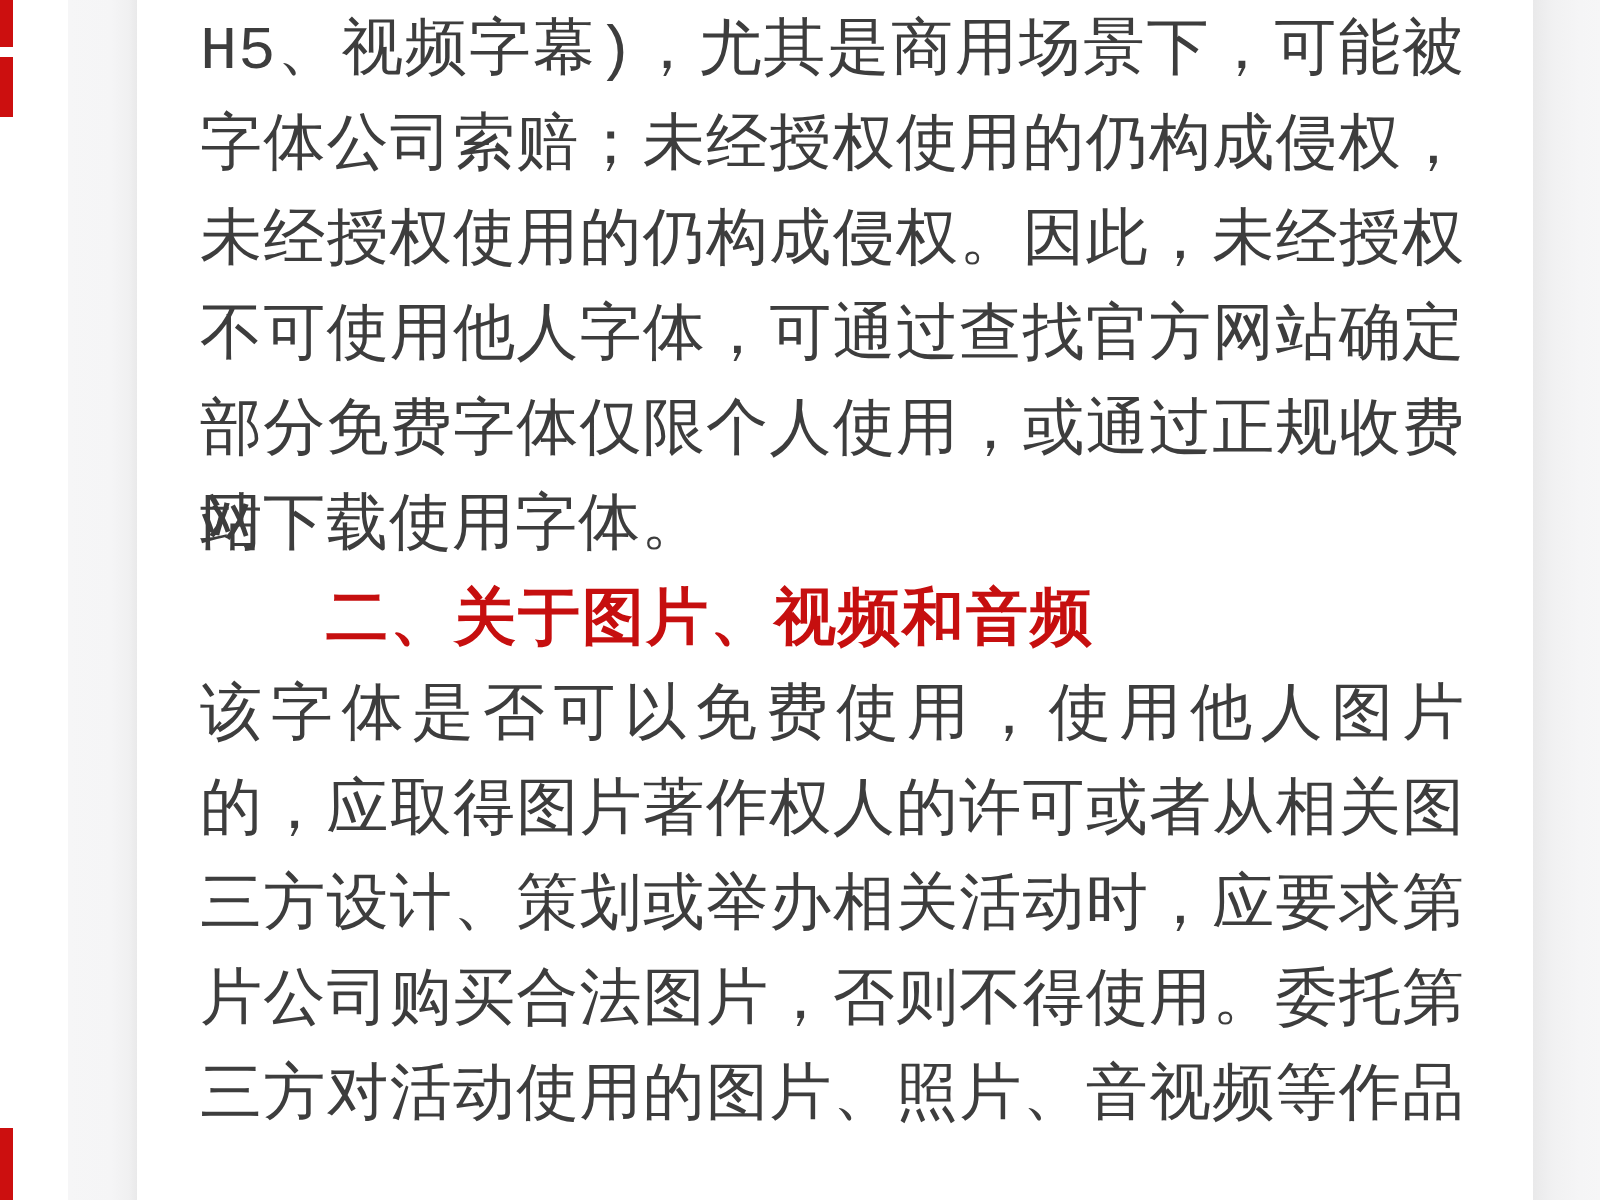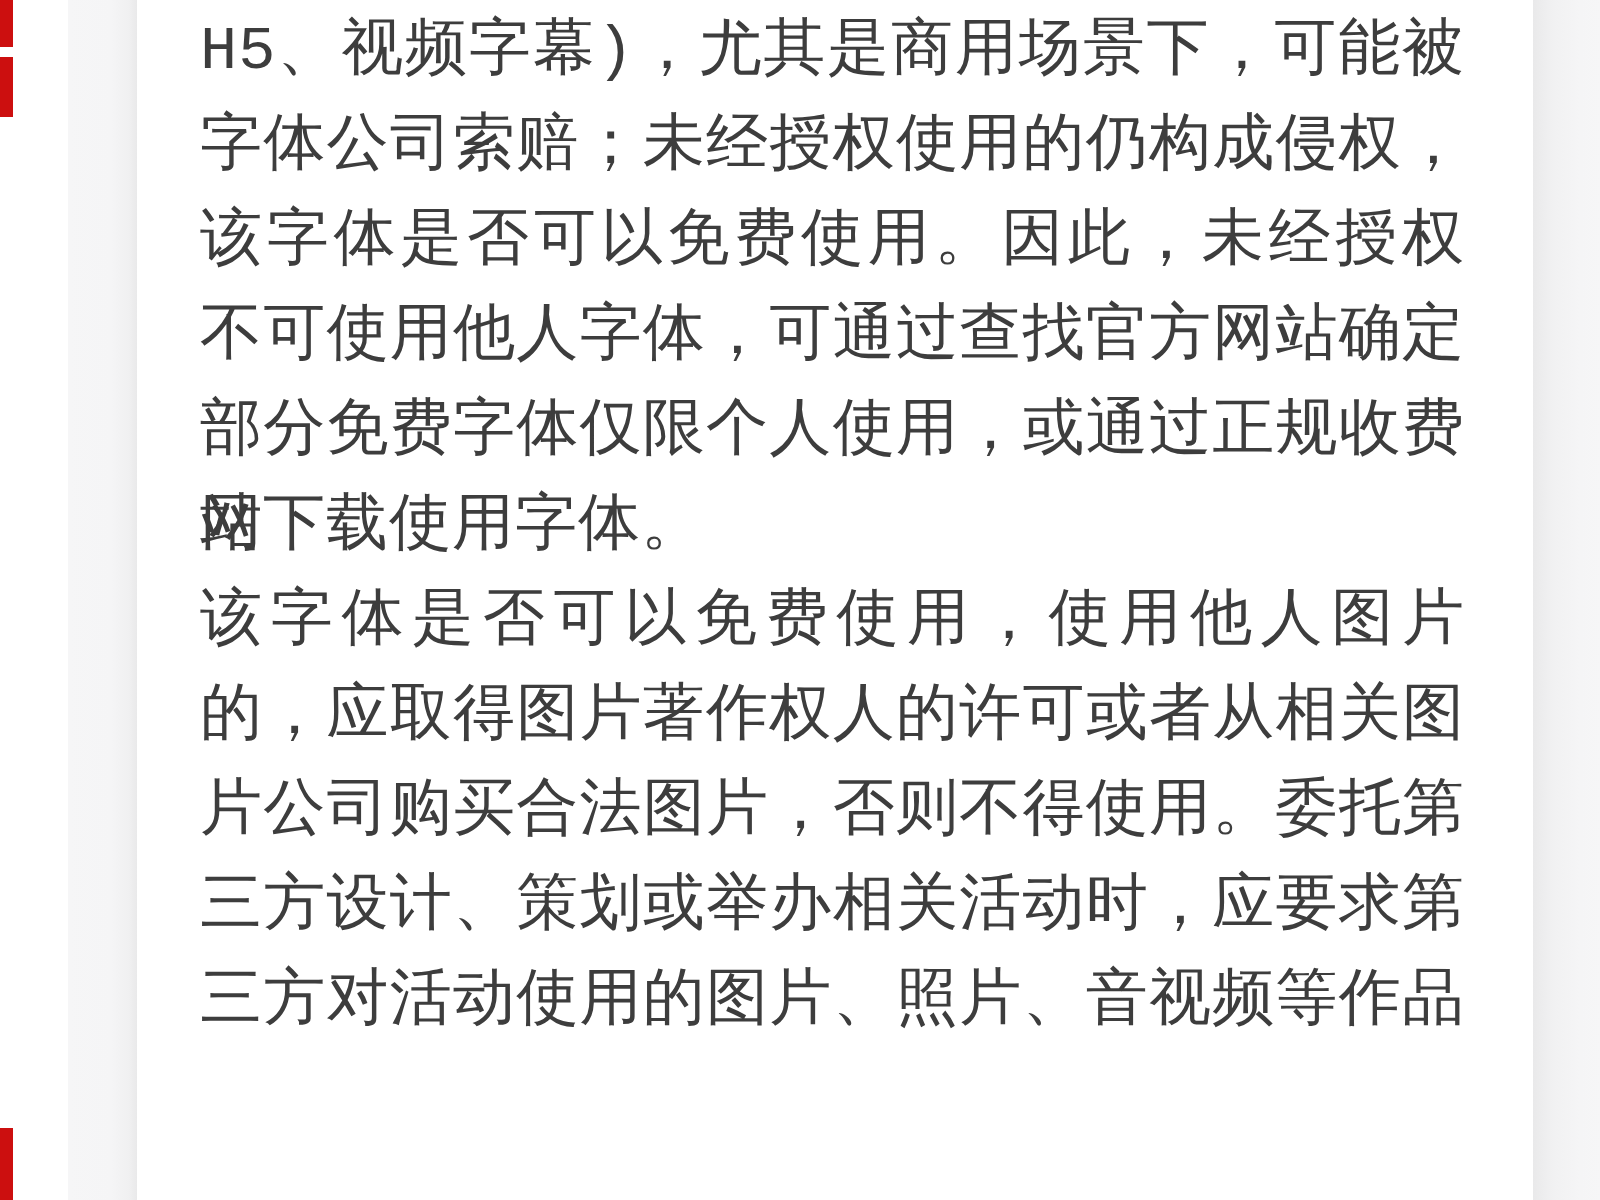--- a/index.html
+++ b/index.html
@@ -65,24 +65,25 @@
   <div class="gutter-left"></div>
   <div class="gutter-right"></div>
 
   <div class="edge-mark m1"></div>
   <div class="edge-mark m2"></div>
   <div class="edge-mark m3"></div>
 
   <div class="page">
     <div class="line full">H5、视频字幕)，尤其是商用场景下，可能被</div>
     <div class="line full">字体公司索赔；未经授权使用的仍构成侵权，</div>
-    <div class="line full">该字体是否可以免费使用。因此，未经授权</div>
+    <div class="line full">未经授权使用的仍构成侵权。因此，未经授权</div>
     <div class="line full">不可使用他人字体，可通过查找官方网站确定</div>
     <div class="line full">部分免费字体仅限个人使用，或通过正规收费网</div>
     <div class="line">站下载使用字体。</div>
+    <div class="line heading indent">二、关于图片、视频和音频</div>
     <div class="line full">该字体是否可以免费使用，使用他人图片</div>
     <div class="line full">的，应取得图片著作权人的许可或者从相关图</div>
+    <div class="line full">三方设计、策划或举办相关活动时，应要求第</div>
     <div class="line full">片公司购买合法图片，否则不得使用。委托第</div>
-    <div class="line full">三方设计、策划或举办相关活动时，应要求第</div>
     <div class="line full">三方对活动使用的图片、照片、音视频等作品</div>
   </div>
 
 </div>
 
 </body></html>

